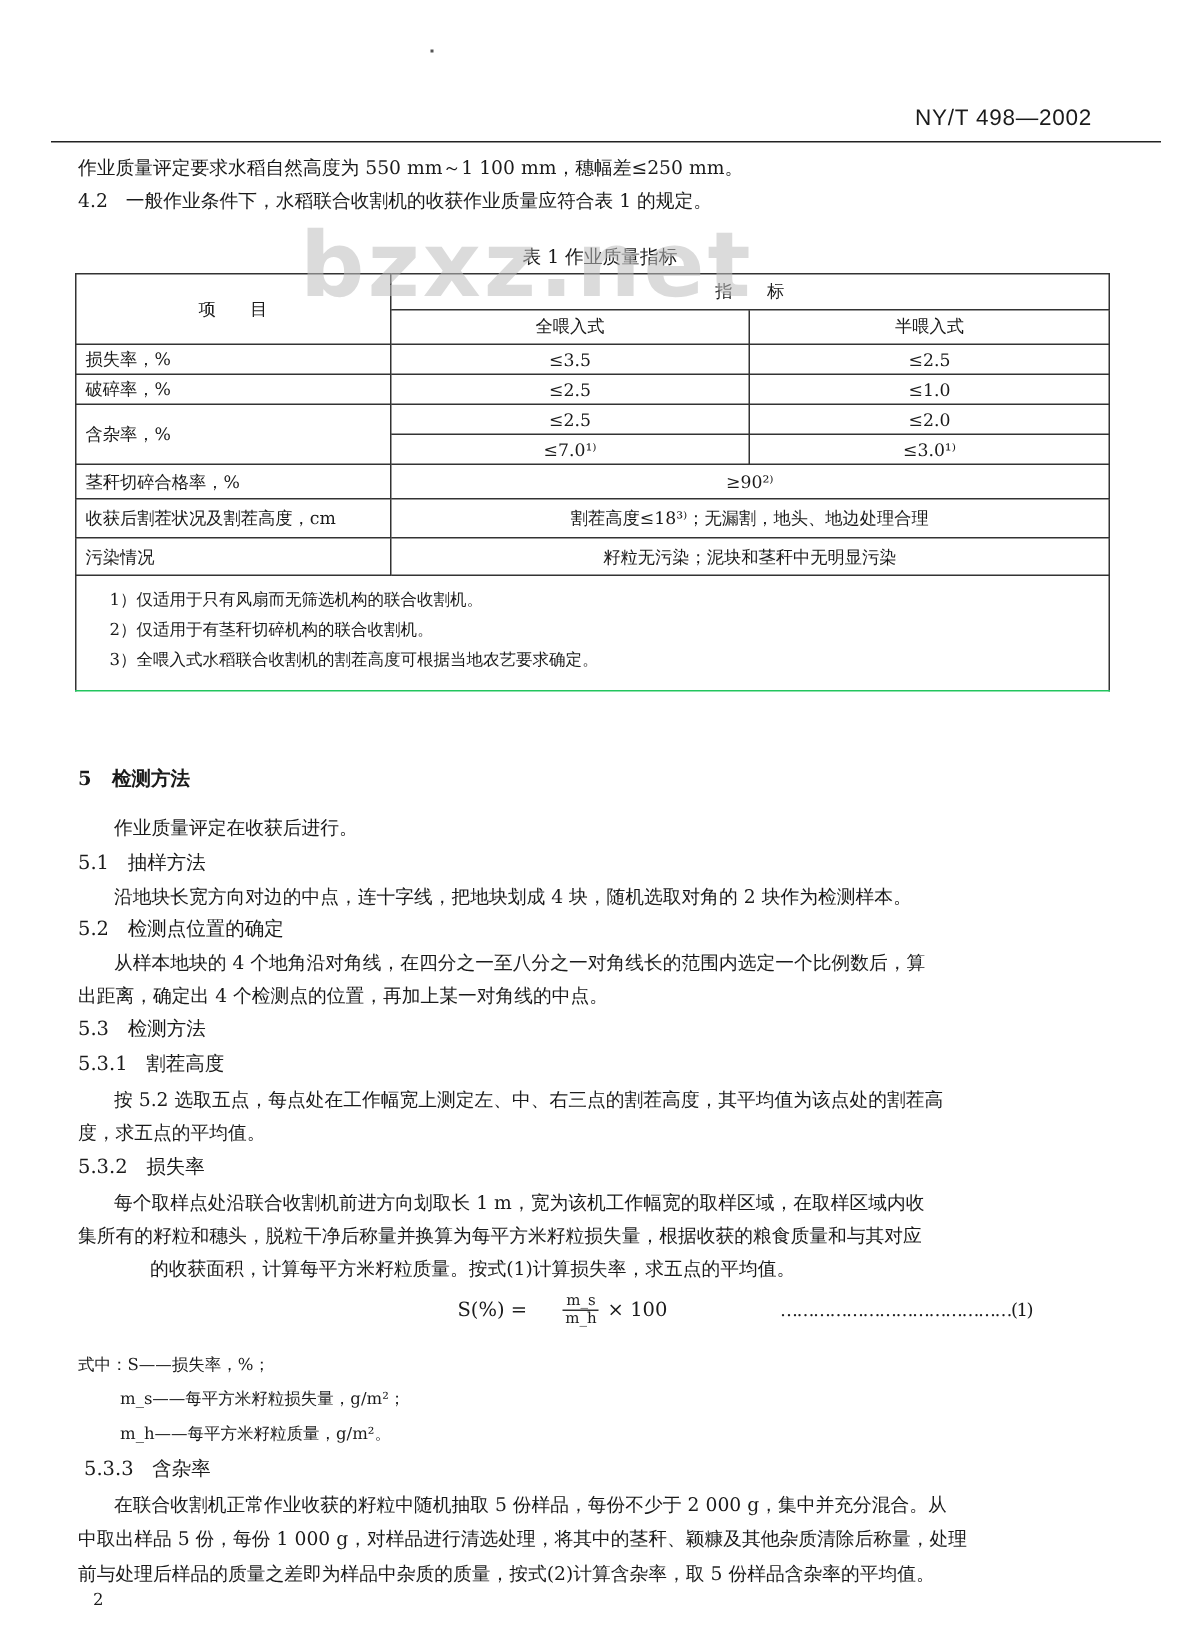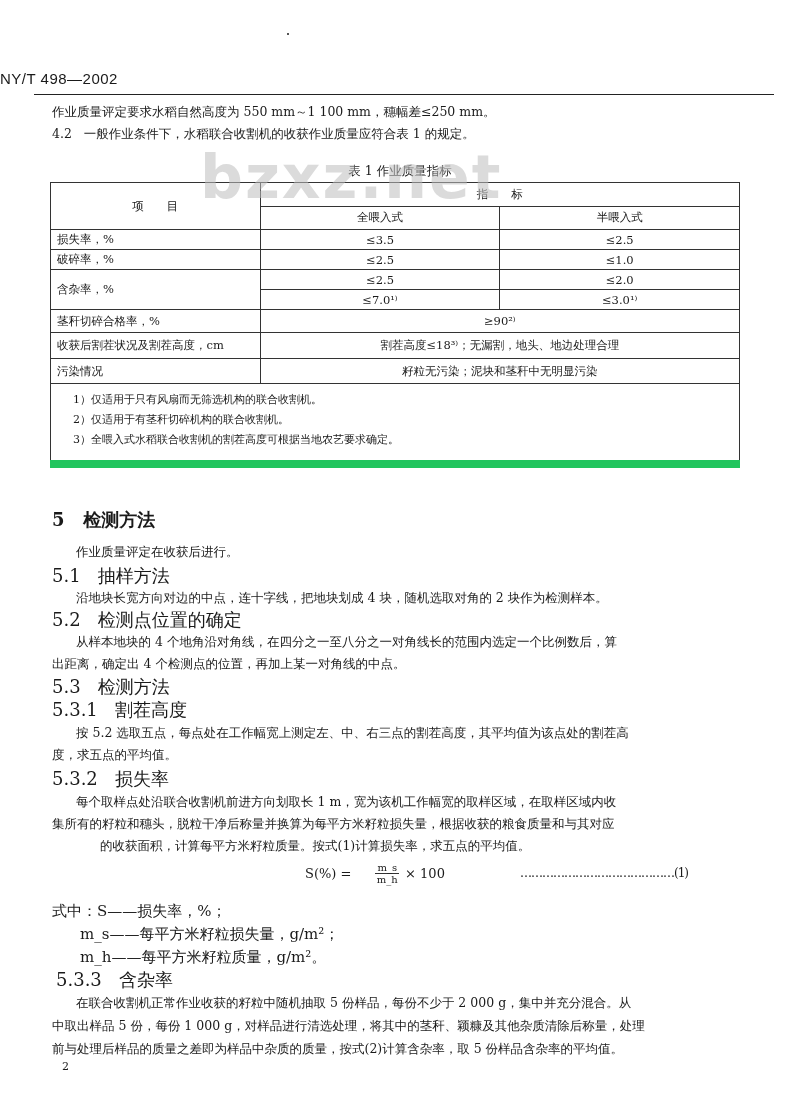--- a/index.html
+++ b/index.html
@@ -3,52 +3,52 @@
 <meta charset="utf-8">
 <style>
   html, body { margin: 0; padding: 0; background: #ffffff; }
   body {
     width: 800px; height: 1098px; position: relative; overflow: hidden;
     font-family: "DejaVu Serif", "Liberation Serif", serif;
     color: #1a1a1a;
   }
   .dot { position: absolute; left: 287px; top: 33px; width: 2px; height: 2px; background: #555; }
   .std-code {
-    position: absolute; top: 70px; left: 0; width: 728px; text-align: left;
+    position: absolute; top: 70px; left: 0; width: 728px; text-align: right;
     font-family: "Liberation Sans", "DejaVu Sans", sans-serif;
     font-size: 15px; letter-spacing: 0.5px;
   }
   .header-rule { position: absolute; top: 94px; left: 34px; width: 740px; height: 0; border-top: 1.5px solid #222; }
   .p { position: absolute; font-size: 12.5px; white-space: nowrap; line-height: 16px; }
-  .h { position: absolute; font-size: 18px; white-space: nowrap; line-height: 16px; }
+  .h { position: absolute; font-size: 13px; white-space: nowrap; line-height: 16px; }
   .bold { font-weight: bold; }
   .indent { padding-left: 24px; }
   .watermark {
     position: absolute; left: 200px; top: 142px;
     font-family: "DejaVu Sans", sans-serif; font-weight: bold;
     font-size: 60px; color: rgba(190,190,190,0.55); letter-spacing: 2px;
     pointer-events: none; z-index: 5;
   }
   .table-caption { position: absolute; top: 163px; left: 0; width: 800px; text-align: center; font-size: 12.5px; }
   table.qt {
     position: absolute; left: 50px; top: 182px; width: 690px;
     border-collapse: collapse; font-size: 11.5px;
   }
   table.qt td { border: 1px solid #333; padding: 0 6px; height: 19px; vertical-align: middle; }
   table.qt td.c { text-align: center; }
-  table.qt tr.notes td { padding: 6px 12px 10px 22px; border-bottom: 8px solid #22c55e; }
+  table.qt tr.notes td { padding: 6px 12px 10px 22px; border-bottom: 1px solid #22c55e; }
   .note { line-height: 20px; font-size: 11px; }
   .formula {
     position: absolute; top: 862px; left: 305px; font-size: 13px; white-space: nowrap;
     display: flex; align-items: center;
   }
   .frac { display: inline-flex; flex-direction: column; align-items: center; margin: 0 6px 0 24px; font-size: 10px; line-height: 11px; }
   .frac .num { border-bottom: 1px solid #333; padding: 0 2px; }
   .leader { position: absolute; top: 866px; left: 520px; font-size: 12px; white-space: nowrap; letter-spacing: -1px; }
-  .var-row { position: absolute; font-size: 15px; white-space: nowrap; }
+  .var-row { position: absolute; font-size: 11px; white-space: nowrap; }
   .page-num { position: absolute; left: 62px; top: 1060px; font-size: 11px; }
 </style>
 </head>
 <body>
 
 <div class="dot"></div>
 
 <div class="std-code">NY/T 498—2002</div>
 <div class="header-rule"></div>
 

